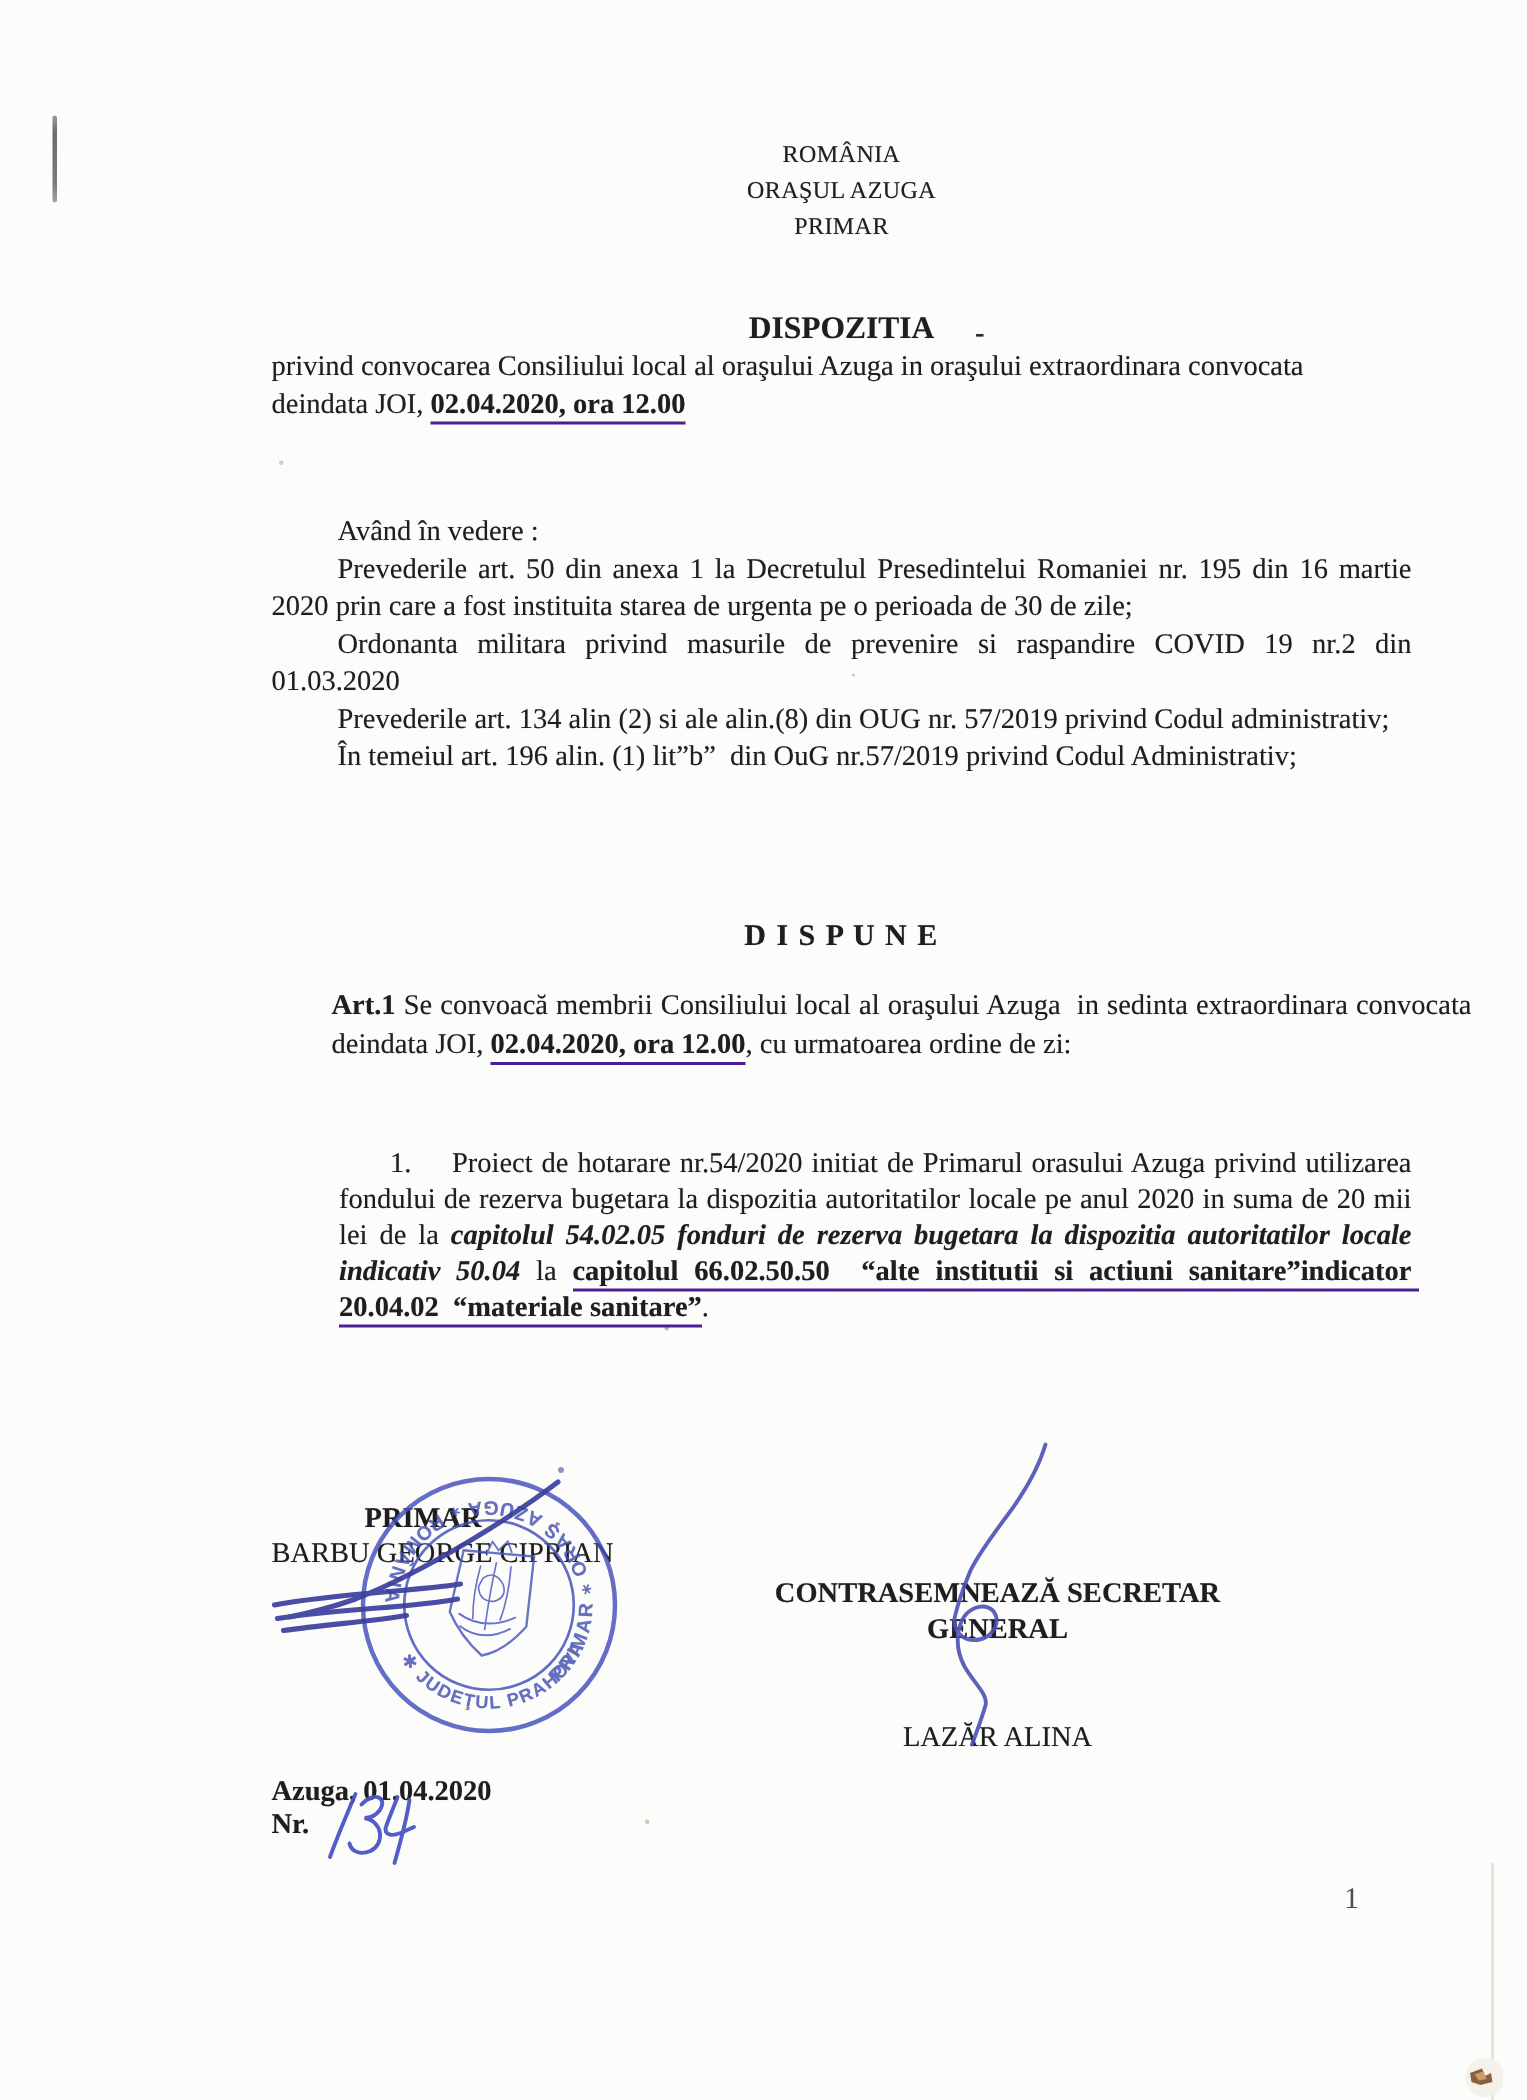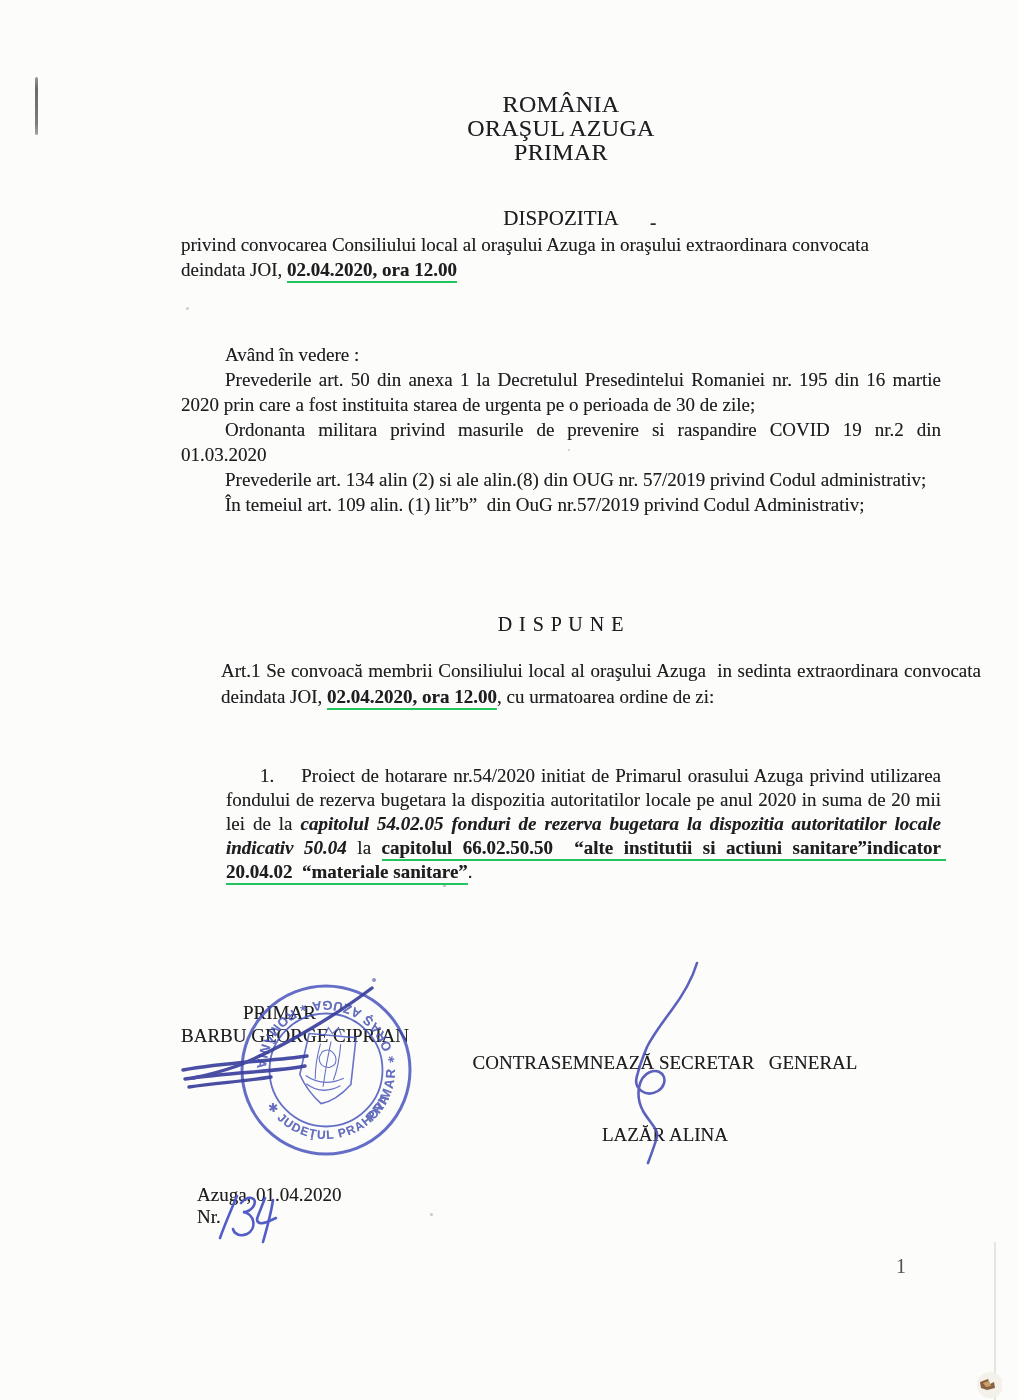--- a/index.html
+++ b/index.html
@@ -12,38 +12,38 @@
     overflow:hidden;
     text-shadow:0 0 .5px rgba(30,30,35,.45);
   }
   .abs{position:absolute;}
   .content{left:181px;width:760px;}
   .center{text-align:center;}
   .just{text-align:justify;white-space:pre-wrap;}
   p{margin:0;}
   .fs{font-size:19px;line-height:25px;}
   .indent{text-indent:44px;}
-  .b{font-weight:normal;}
+  .b{font-weight:bold;}
   .bi{font-weight:bold;font-style:italic;}
-  .bu{font-weight:bold;border-bottom:2px solid #22c55e;padding-bottom:1px;}
-  .header-block{top:92px;font-size:24px;line-height:24px;letter-spacing:.3px;}
+  .bu{font-weight:bold;border-bottom:2px solid #4c1d95;padding-bottom:1px;}
+  .header-block{top:92px;font-size:16px;line-height:24px;letter-spacing:.3px;}
   .title-heading{top:206px;font-size:21px;line-height:24px;padding-right:54px;}
   .title-dash{top:212px;left:650px;font-weight:bold;font-size:19px;color:#2a2a2c;}
   .title-sub{top:232px;font-size:19px;line-height:25px;}
   .preamble{top:342px;}
   .issuer-line{top:566px;font-size:19.5px;}
   .dispune-heading{top:613px;font-size:20px;letter-spacing:1px;padding-right:170px;}
   .art1{top:658px;line-height:26px;margin-left:40px;}
   .agenda{top:736px;left:226px;width:715px;font-size:19px;line-height:24px;text-indent:34px;margin-top:28px;}
   .num-gap{display:inline-block;width:27px;}
   .art2{top:897px;line-height:24px;}
   .sig-left{top:1001px;left:181px;width:235px;font-size:19px;line-height:23px;}
   .sig-left .t{padding-left:62px;}
   .sig-right{top:1003px;left:470px;width:390px;font-size:19px;line-height:24px;text-align:center;white-space:pre-wrap;}
-  .footer-block{top:1184px;left:181px;font-size:19px;line-height:22px;font-weight:normal;margin-left:16px;}
+  .footer-block{top:1184px;left:181px;font-size:19px;line-height:22px;font-weight:bold;}
   .page-number{top:1255px;left:896px;font-size:20px;color:#4e4e50;text-shadow:none;}
   
   .staple-mark{top:77px;left:35px;width:3px;height:58px;background:linear-gradient(#9a9a9a,#6b6b6d 20%,#7c7c7e 80%,#a5a5a3);border-radius:2px;}
   .edge-line{top:1242px;left:994px;width:2px;height:158px;background:#e6e6e1;}
   .corner-speck{top:1370px;left:968px;width:34px;height:30px;}
   .speck{position:absolute;border-radius:50%;}
   
   .stamp-svg{top:975px;left:231px;filter:blur(.3px);}
   .stamp-text{font-family:"Liberation Sans","DejaVu Sans",sans-serif;font-weight:bold;}
   .mayor-sig{top:958px;left:175px;}
@@ -79,21 +79,21 @@
   <div class="abs content title-sub">
     <p class="just"><span>privind convocarea Consiliului local al oraşului Azuga in oraşului extraordinara convocata</span>
 <span>deindata JOI, </span><span class="bu">02.04.2020, ora 12.00</span></p>
   </div>
 
   <div class="abs content fs preamble">
     <p class="indent">Având în vedere :</p>
     <p class="just indent">Prevederile art. 50 din anexa 1 la Decretulul Presedintelui Romaniei nr. 195 din 16 martie 2020 prin care a fost instituita starea de urgenta pe o perioada de 30 de zile;</p>
     <p class="just indent">Ordonanta militara privind masurile de prevenire si raspandire COVID 19 nr.2 din 01.03.2020</p>
     <p class="just indent">Prevederile art. 134 alin (2) si ale alin.(8) din OUG nr. 57/2019 privind Codul administrativ;</p>
-    <p class="just indent">În temeiul art. 109 alin. (1) lit”b”  din OuG nr.57/2019 privind Codul Administrativ;</p>
+    <p class="just indent">În temeiul art. 196 alin. (1) lit”b”  din OuG nr.57/2019 privind Codul Administrativ;</p>
   </div>
 
 
   <div class="abs content center b dispune-heading">D I S P U N E</div>
 
   <div class="abs content fs art1">
     <p class="just"><span class="b">Art.1</span><span> Se convoacă membrii Consiliului local al oraşului Azuga  in sedinta extraordinara convocata deindata JOI, </span><span class="bu">02.04.2020, ora 12.00</span><span>, cu urmatoarea ordine de zi:</span></p>
   </div>
 
   <div class="abs agenda">

